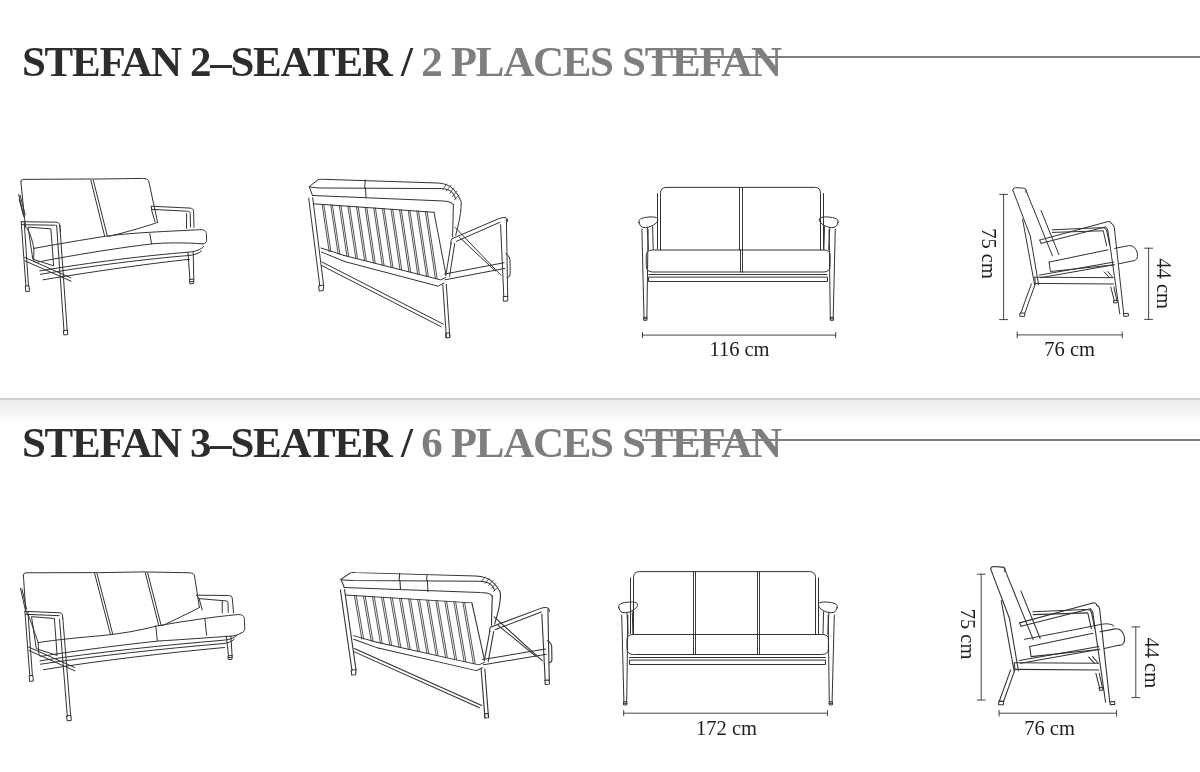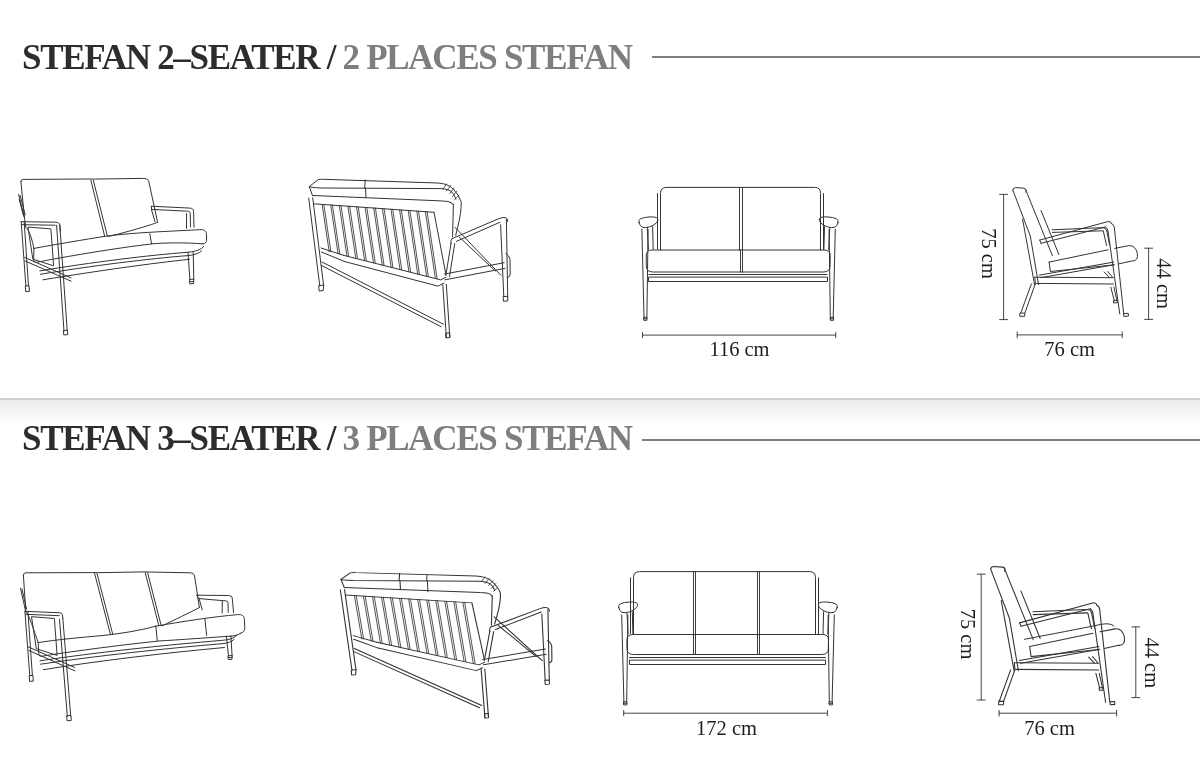--- a/index.html
+++ b/index.html
@@ -1,38 +1,38 @@
 <!DOCTYPE html>
 <html><head>
 <meta charset="utf-8">
 <style>
   html,body{margin:0;padding:0;}
   body{width:1200px;height:772px;background:#ffffff;position:relative;overflow:hidden;
        font-family:"Liberation Serif",serif;}
-  .title{position:absolute;left:22px;white-space:nowrap;font-size:35px;line-height:1;font-weight:bold;
+  .title{position:absolute;left:22px;white-space:nowrap;font-size:43px;line-height:1;font-weight:bold;
          color:#2d2d2d;letter-spacing:-1.3px;text-align:center;}
   .title .gray{color:#7e7e7e;}
   .rule{position:absolute;height:1.6px;background:#7f7f7f;}
   .divline{position:absolute;left:0;width:1200px;top:398px;height:1.5px;background:#cfcfcf;}
   .divshadow{position:absolute;left:0;width:1200px;top:400px;height:24px;
              background:linear-gradient(to bottom,#ebebeb,#ffffff);}
   svg text{font-family:"Liberation Serif",serif;fill:#1d1d1d;}
 </style>
 </head>
 <body>
 
 <div class="title" style="top:39.5px;">STEFAN 2–SEATER / <span class="gray">2 PLACES STEFAN</span></div>
 
 <div class="rule" style="left:652px;right:0;top:56px;"></div>
 
 <div class="divline"></div>
 
 <div class="divshadow"></div>
 
-<div class="title" style="top:420.5px;">STEFAN 3–SEATER / <span class="gray">3 PLACES STEFAN</span></div>
+<div class="title" style="top:420.5px;">STEFAN 3–SEATER / <span class="gray">6 PLACES STEFAN</span></div>
 
 <div class="rule" style="left:642px;right:0;top:439px;"></div>
 
 <svg width="1200" height="772" viewBox="0 0 1200 772" style="position:absolute;left:0;top:0;" fill="none" stroke="#333333" stroke-width="1.0" stroke-linejoin="round" stroke-linecap="round">
 
 <g id="dA">
 
   <path d="M20.9,181.6 Q20.8,179.6 23.1,179.4 L87.4,179.0 Q90.4,178.9 92.6,179.1 L143.5,178.4 Q147.2,178.4 148.6,180.6 L157.6,222.3"></path>
   <path d="M90.8,180.1 L104.6,236.0"></path>
   <path d="M93.3,180.2 L107.4,236.2"></path>

